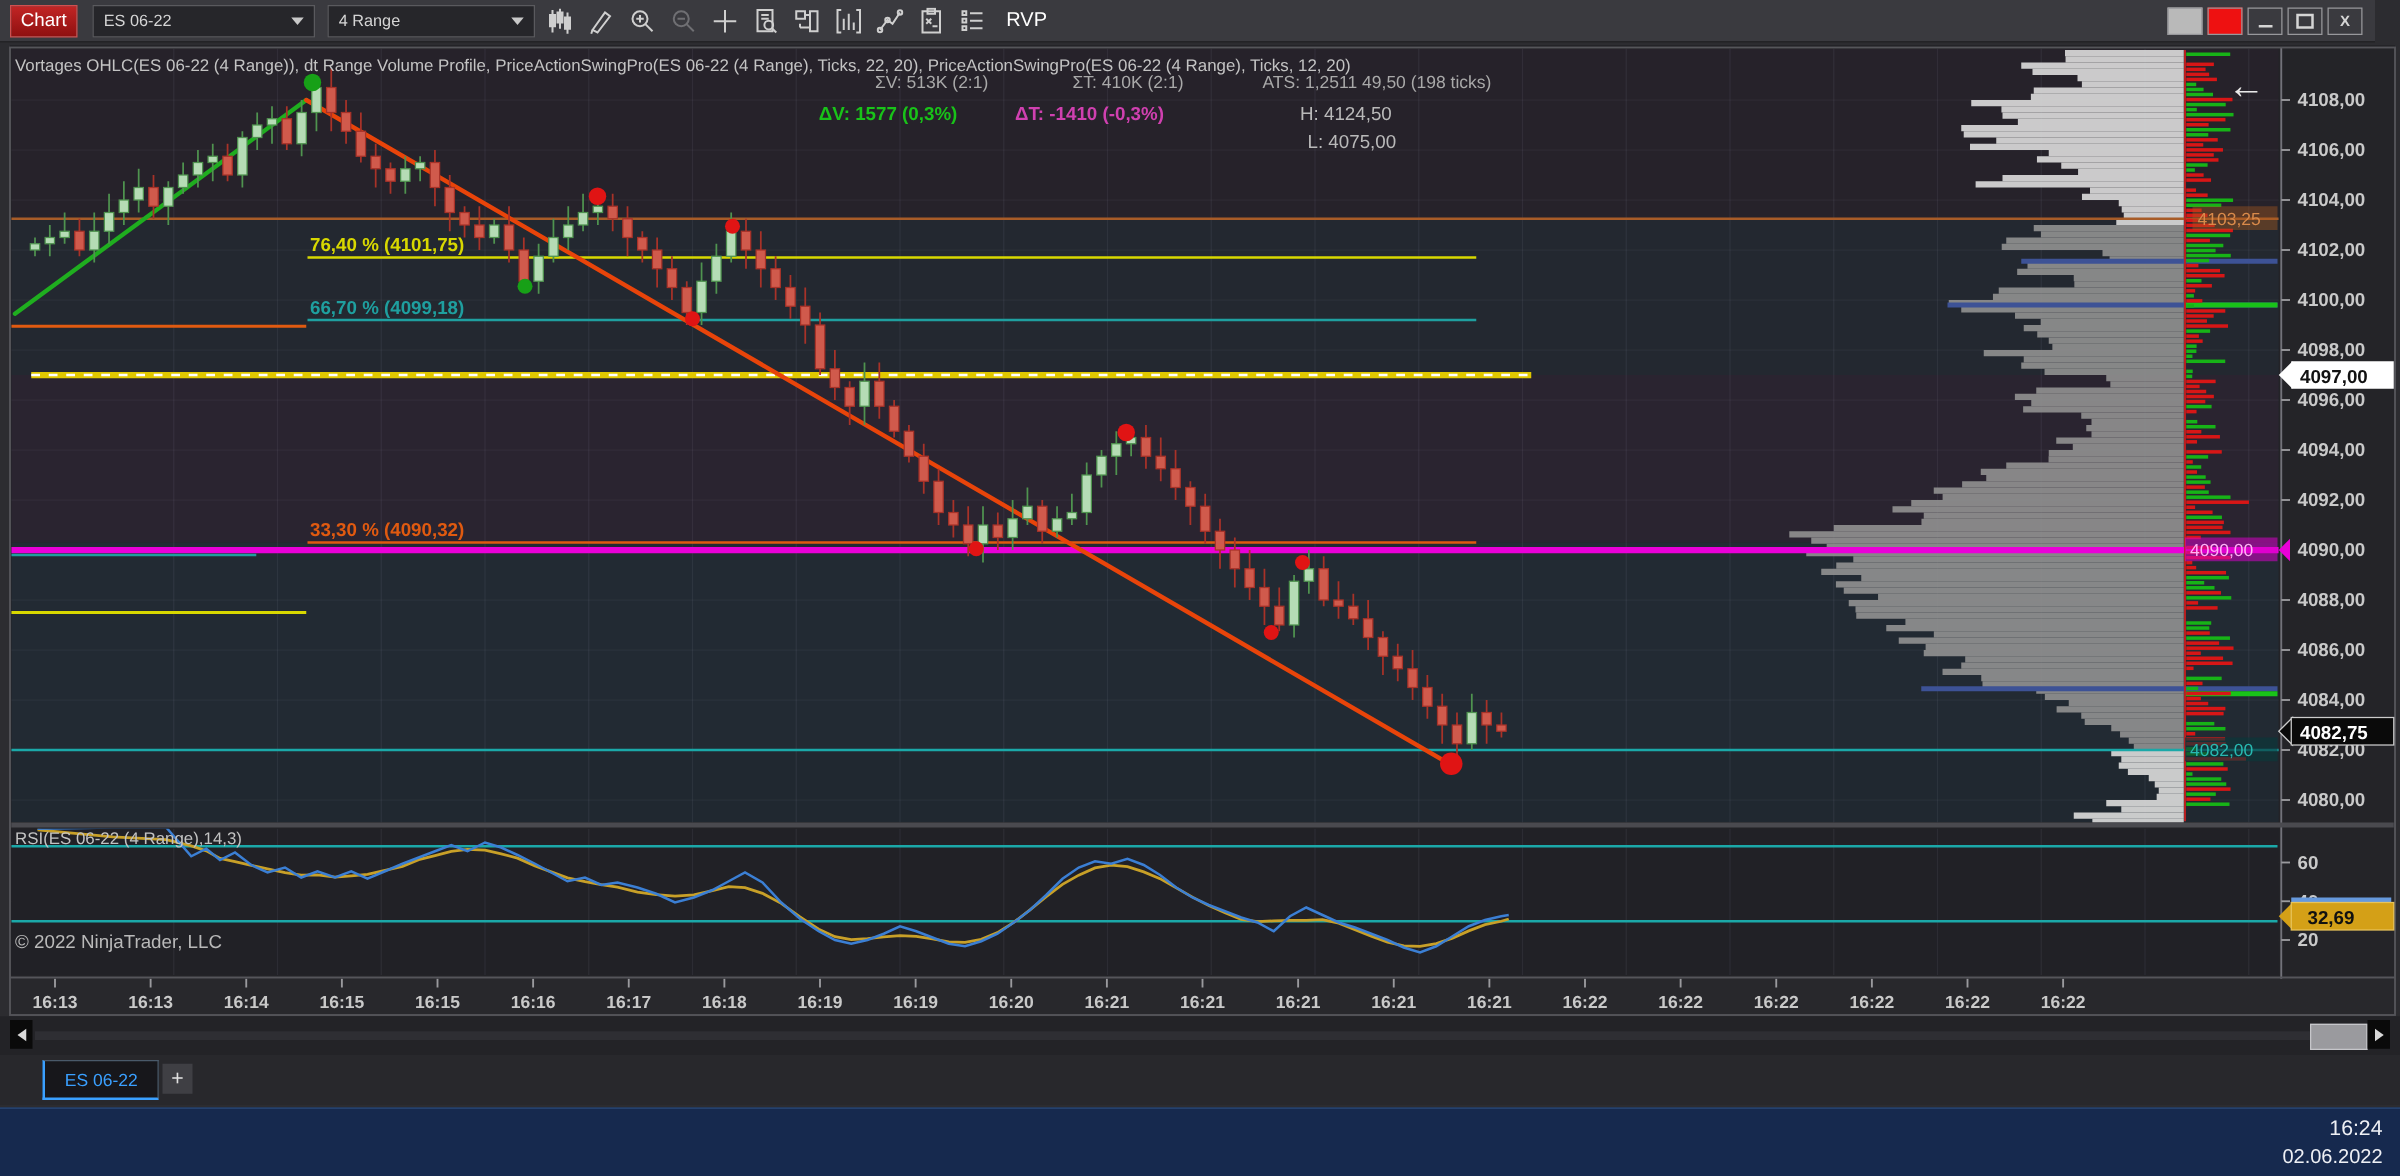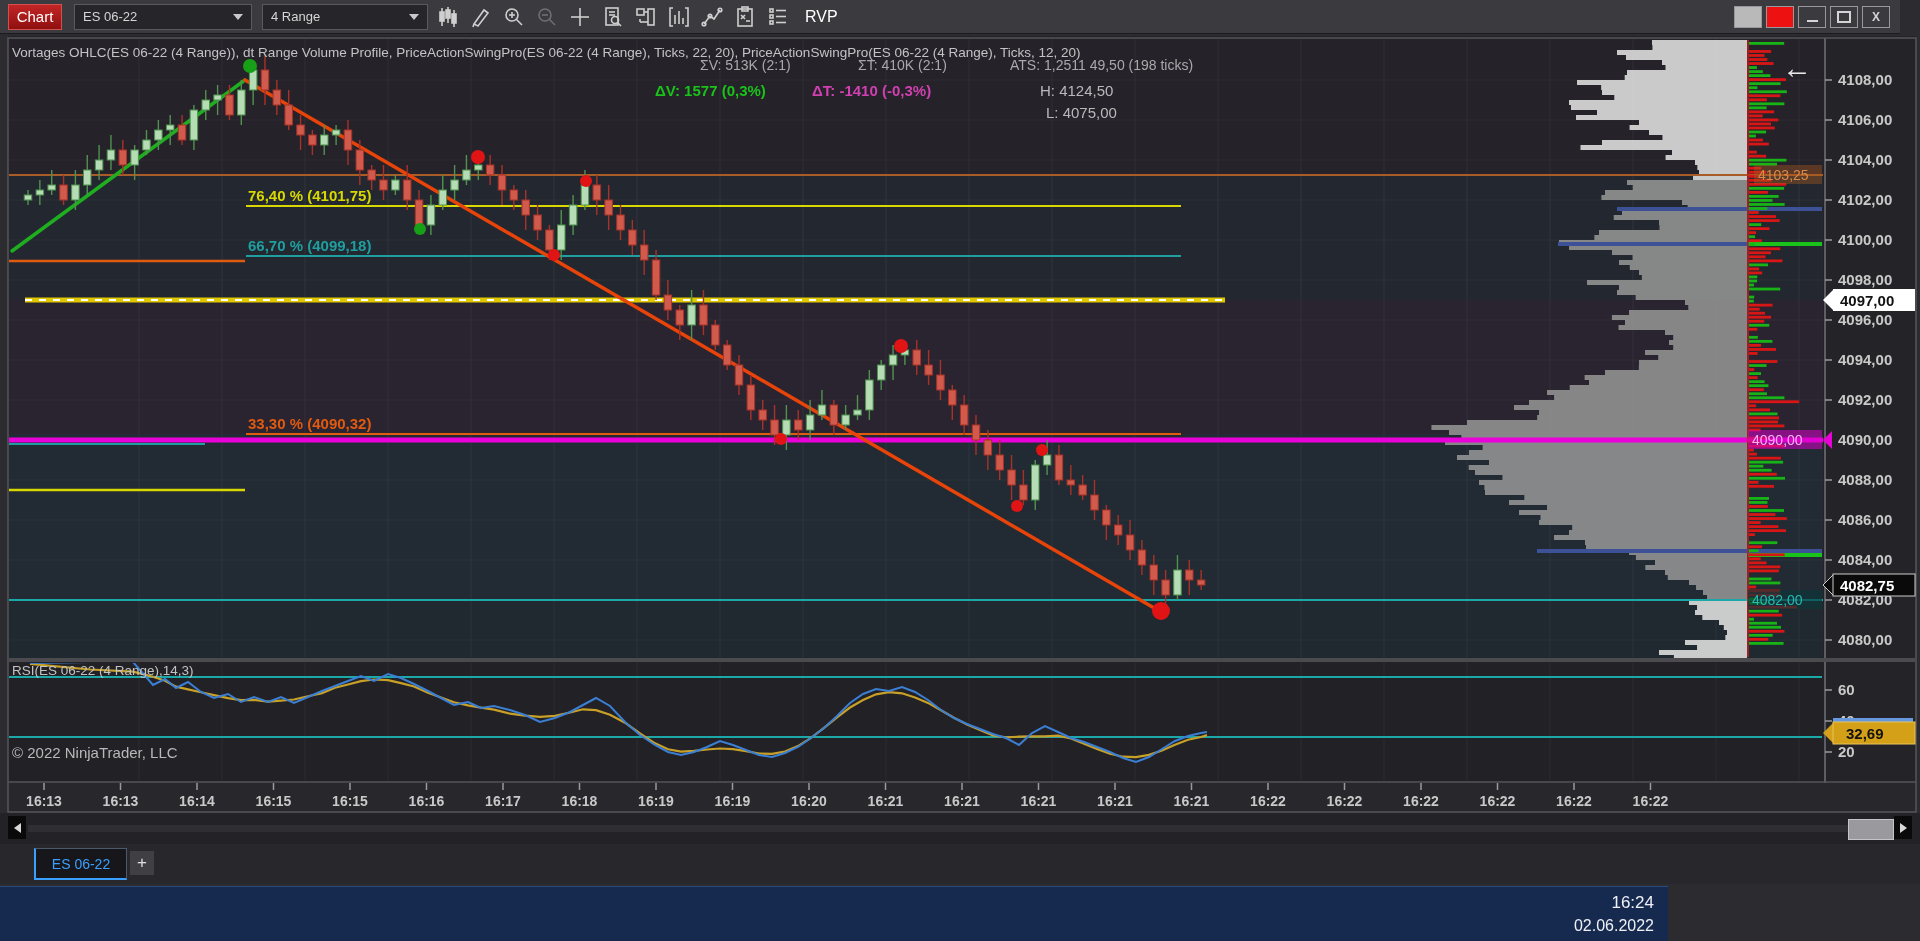--- a/index.html
+++ b/index.html
@@ -34,21 +34,21 @@
   .scr-groove{position:absolute;left:28px;top:12px;width:1862px;height:7px;background:#2e2e33;}
   .scr-thumb{position:absolute;left:1848px;top:6px;width:44px;height:19px;background:#9a9a9e;border:1px solid #c6c6ca;}
   .scr-right{position:absolute;left:1894px;top:3px;width:18px;height:23px;background:#0a0a0a;
     display:flex;align-items:center;justify-content:center;}
   #tabsrow{position:absolute;left:0;top:844px;width:1920px;height:40px;background:#28282c;}
   .tab{position:absolute;left:34px;top:4px;width:90px;height:29px;background:#17171b;
     border:1px solid #4a5a6a;border-left:2px solid #3aa0ff;border-bottom:2px solid #3aa0ff;
     color:#3aa0ff;font-size:14px;display:flex;align-items:center;justify-content:center;}
   .addtab{position:absolute;left:130px;top:7px;width:24px;height:24px;background:#3f3f44;color:#e0e0e0;
     font-size:17px;display:flex;align-items:center;justify-content:center;}
-  #taskbar{position:absolute;left:0;top:886px;width:1668px;height:55px;background:#16294e;border-top:1px solid #2a4a7a;}
+  #taskbar{position:absolute;left:0;top:886px;width:1920px;height:55px;background:#16294e;border-top:1px solid #2a4a7a;}
   #clock{position:absolute;right:14px;top:5px;text-align:right;color:#eef0f5;line-height:1.35;}
   #clock .t{font-size:17px;} #clock .d{font-size:16px;}
   svg text{font-family:"Liberation Sans","DejaVu Sans",sans-serif;}
 </style>
 </head>
 <body>
 
 <div id="app">
 
   <svg id="chart-svg" width="1920" height="941" viewBox="0 0 1920 941" style="position:absolute;left:0;top:0;">

